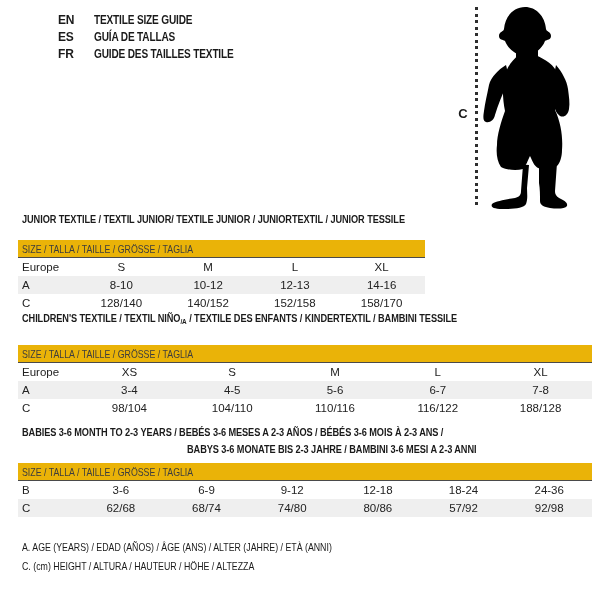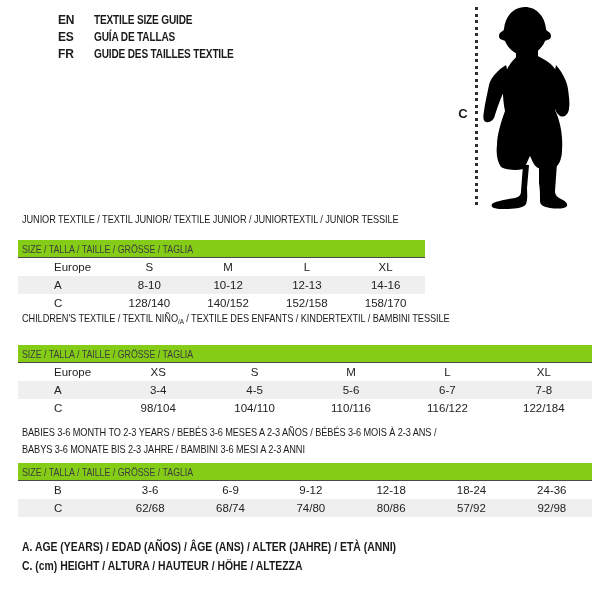--- a/index.html
+++ b/index.html
@@ -22,35 +22,35 @@
 
   
   .measure-line{
     left:475px;top:7px;width:3px;height:202px;
     background:repeating-linear-gradient(to bottom,#2e2e2e 0 3px,transparent 3px 6.5px);
   }
   .measure-label{left:452px;top:106px;width:22px;text-align:center;font-size:13px;font-weight:bold;}
   .silhouette{left:483px;top:5px;}
 
   
-  .sec-title{font-size:11.5px;font-weight:normal;letter-spacing:-0.1px;}
+  .sec-title{font-size:11.5px;font-weight:bold;letter-spacing:-0.1px;text-align:right;}
   .title-sub{font-size:8px;position:relative;top:2px;}
 
   
   .table{background:#ffffff;}
-  .bar{height:17px;background:#84cc16;display:flex;align-items:center;padding-left:4px;
+  .bar{height:17px;background:#eab308;display:flex;align-items:center;padding-left:4px;
        font-size:11px;color:#3d3d3d;}
   .trow{display:flex;height:18px;align-items:center;font-size:11.5px;color:#222222;}
   .trow.first{border-top:1.5px solid #4a4a4a;}
   .trow.shaded{background:#efefef;}
-  .lbl{width:56px;padding-left:4px;margin-left:32px;}
+  .lbl{width:56px;padding-left:4px;}
   .cell{flex:1;text-align:center;}
 
   
-  .footnotes{left:22px;top:538px;font-size:13px;font-weight:bold;line-height:18.5px;}
+  .footnotes{left:22px;top:538px;font-size:11px;font-weight:normal;line-height:18.5px;}
 </style>
 </head>
 <body>
 
 <div class="abs lang-list">
   <div class="lang-row">
     <span class="lang-code">EN</span>
     <span class="lang-label cond84">TEXTILE SIZE GUIDE</span>
   </div>
   <div class="lang-row">
@@ -136,21 +136,21 @@
     <span class="cell">5-6</span>
     <span class="cell">6-7</span>
     <span class="cell">7-8</span>
   </div>
   <div class="trow">
     <span class="lbl">C</span>
     <span class="cell">98/104</span>
     <span class="cell">104/110</span>
     <span class="cell">110/116</span>
     <span class="cell">116/122</span>
-    <span class="cell">122/184</span>
+    <span class="cell">188/128</span>
   </div>
 </div>
 
 <div class="abs sec-title" style="left:22px;top:424px;line-height:17px;">
   <span class="cond">BABIES 3-6 MONTH TO 2-3 YEARS / BEBÉS 3-6 MESES A 2-3 AÑOS / BÉBÉS 3-6 MOIS À 2-3 ANS /</span><br>
   <span class="cond">BABYS 3-6 MONATE BIS 2-3 JAHRE / BAMBINI 3-6 MESI A 2-3 ANNI</span>
 </div>
 <div class="abs table" style="left:18px;top:463px;width:574px;">
   <div class="bar">
     <span class="cond">SIZE / TALLA / TAILLE / GRÖSSE / TAGLIA</span>

